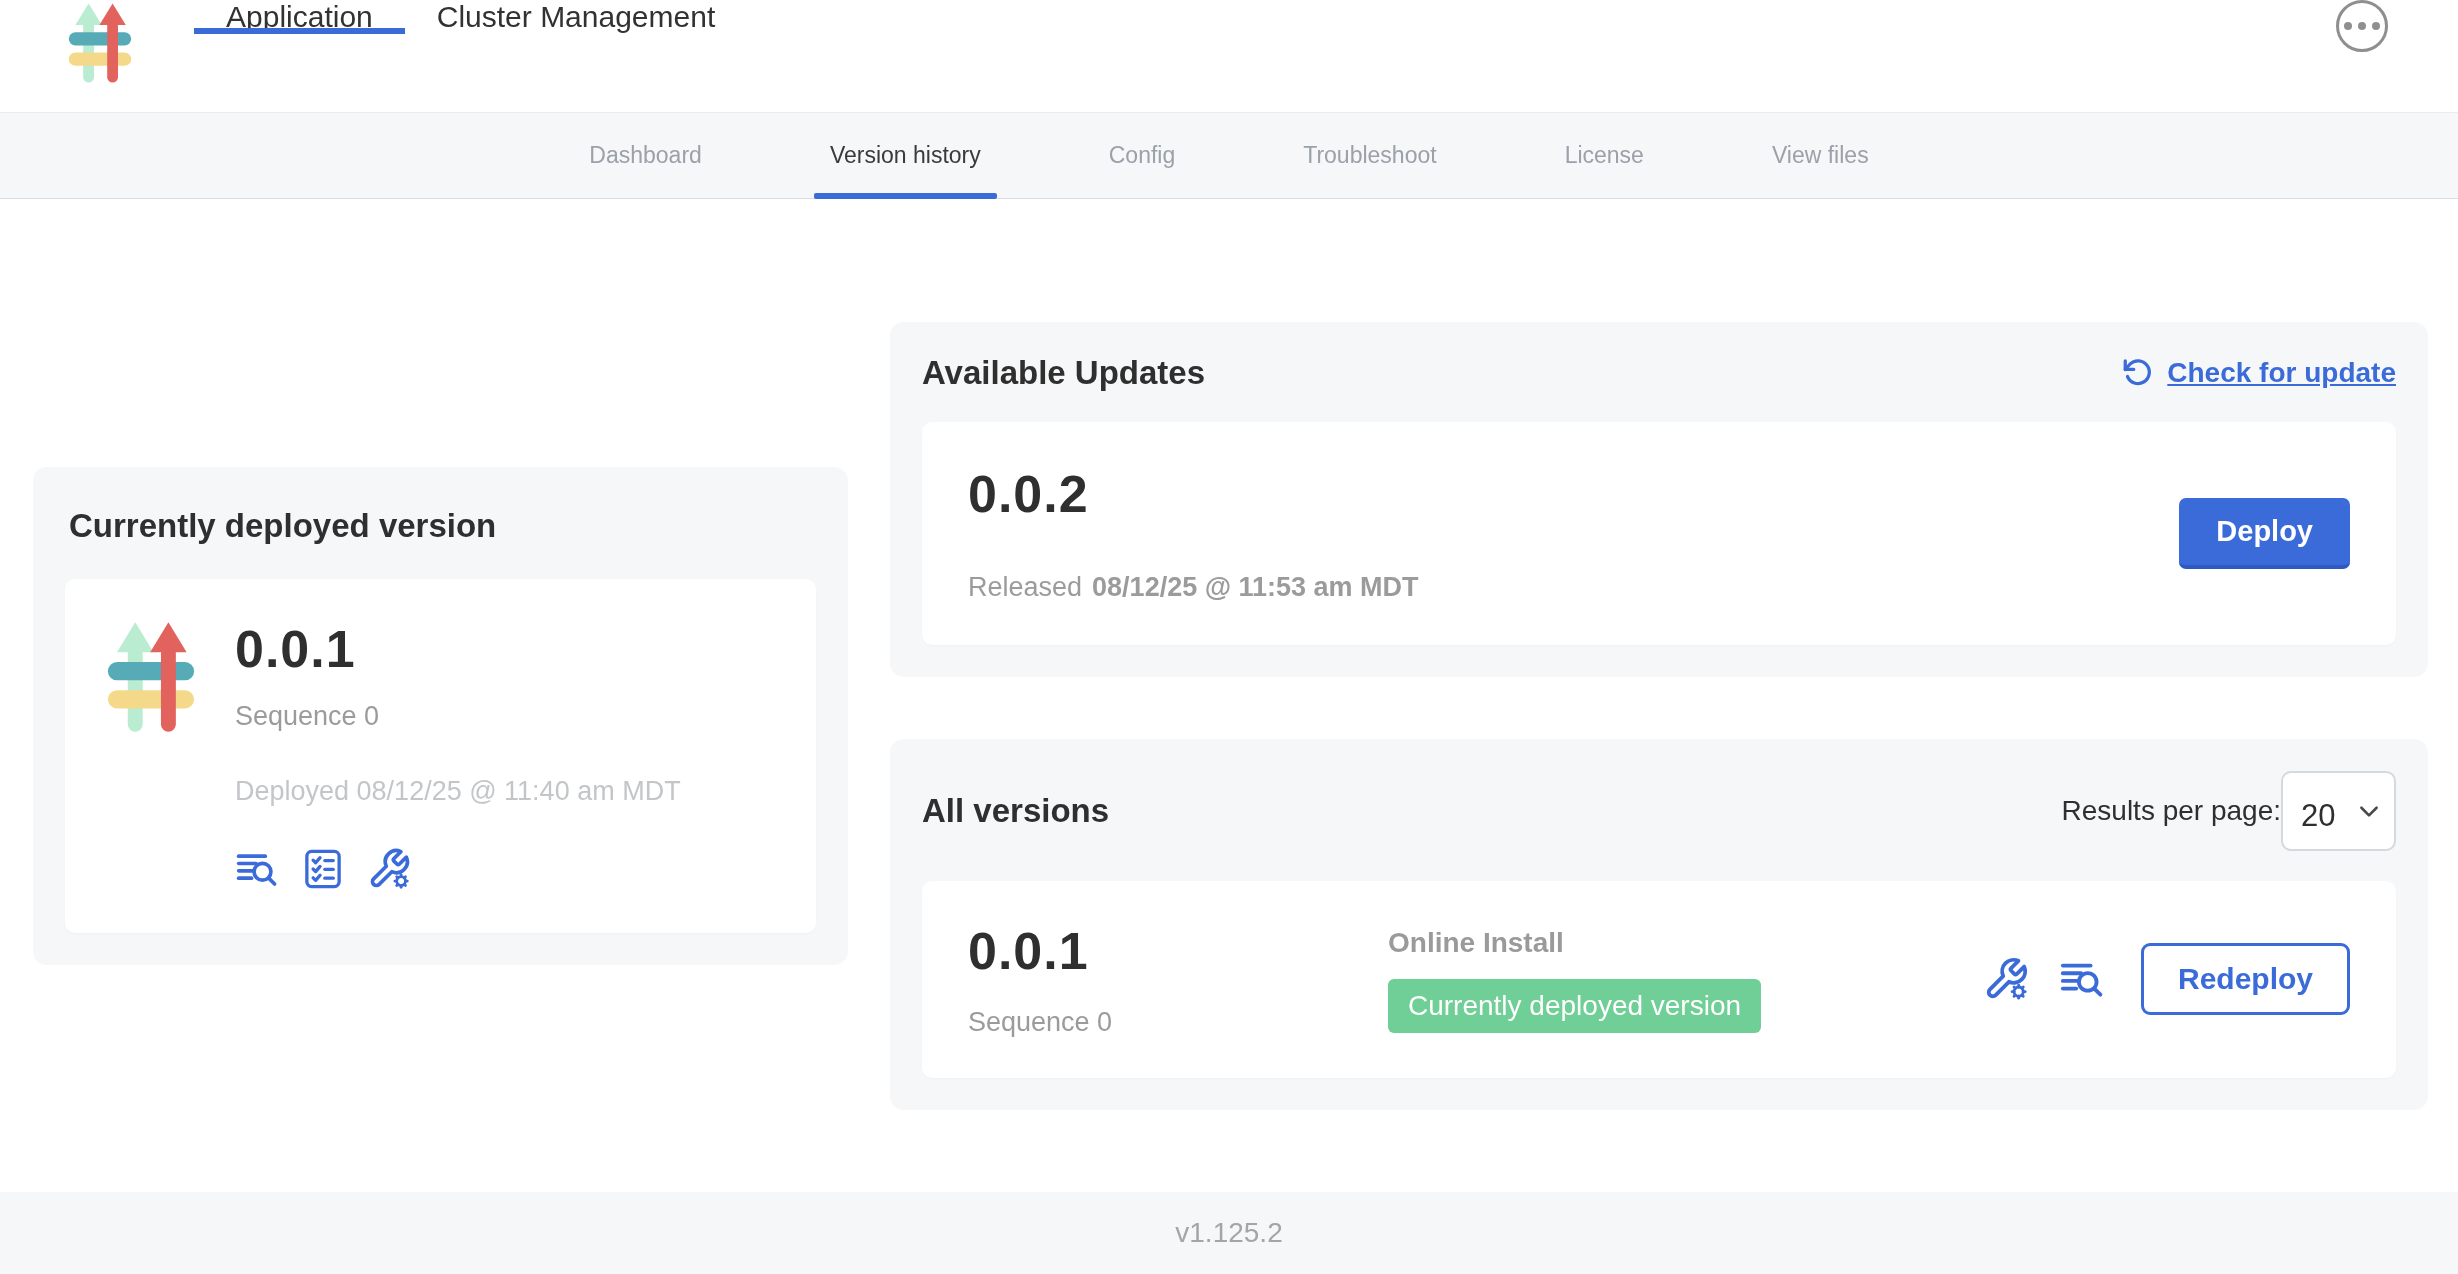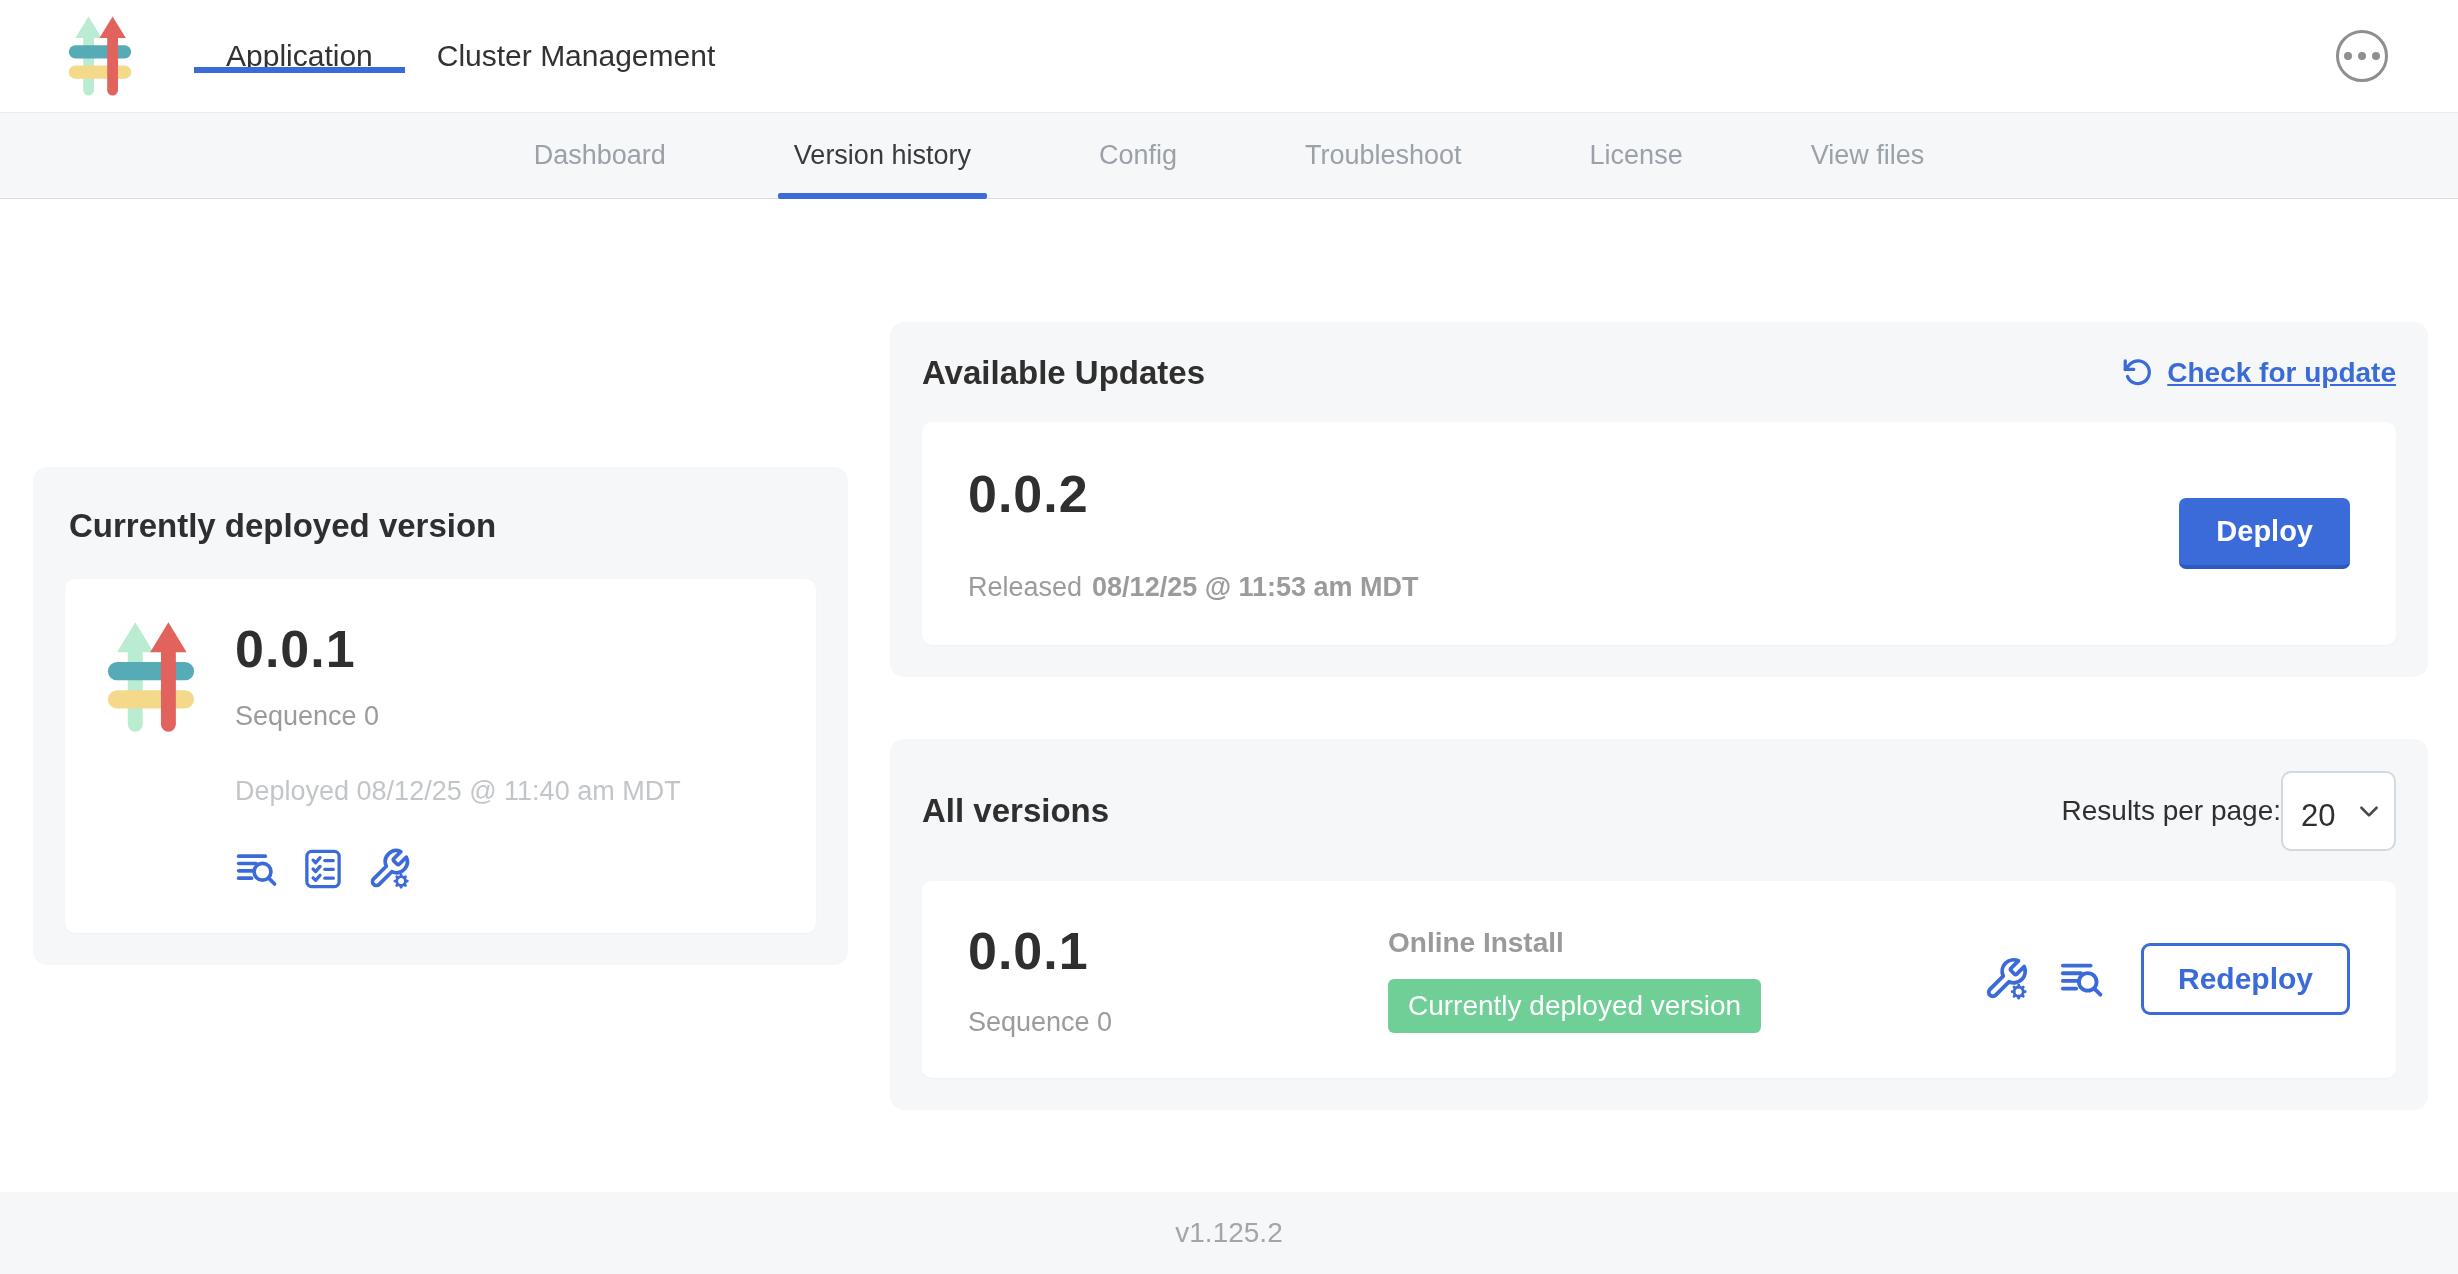--- a/index.html
+++ b/index.html
@@ -20,21 +20,21 @@
     background:#ffffff;
     color:var(--dark);
     display:flex;
     flex-direction:column;
   }
   
   .header{
     height:113px;
     background:#fff;
     display:flex;
-    align-items:center;
+    align-items:flex-start;
     border-bottom:1px solid #ececec;
     flex-shrink:0;
   }
   .brand{
     display:flex;align-items:center;
     padding:0 58px 0 64px;
   }
   .brand svg{width:72px;height:86px;}
   .hdr-tabs{display:flex;align-items:stretch;}
   .hdr-tab{
@@ -56,21 +56,21 @@
   .ellipsis-btn i{width:8px;height:8px;border-radius:50%;background:#8f8f8f;display:block;}
   
   .subnav{
     height:86px;background:var(--card-bg);
     border-bottom:1px solid #d9dde2;
     display:flex;justify-content:center;align-items:stretch;gap:96px;
     flex-shrink:0;
   }
   .sub-tab{
     display:flex;align-items:center;padding:0 16px;
-    font-size:27px;color:var(--tab-gray);position:relative;cursor:pointer;
+    font-size:23px;color:var(--tab-gray);position:relative;cursor:pointer;
   }
   .sub-tab.active{color:#3a3a3a;font-weight:500;}
   .sub-tab.active::after{
     content:"";position:absolute;left:0;right:0;bottom:-1px;height:6px;background:var(--accent);border-radius:2px;
   }
   
   .main{
     flex:1;display:flex;align-items:center;gap:42px;
     padding:40px 30px 0 33px;background:#fff;
   }

